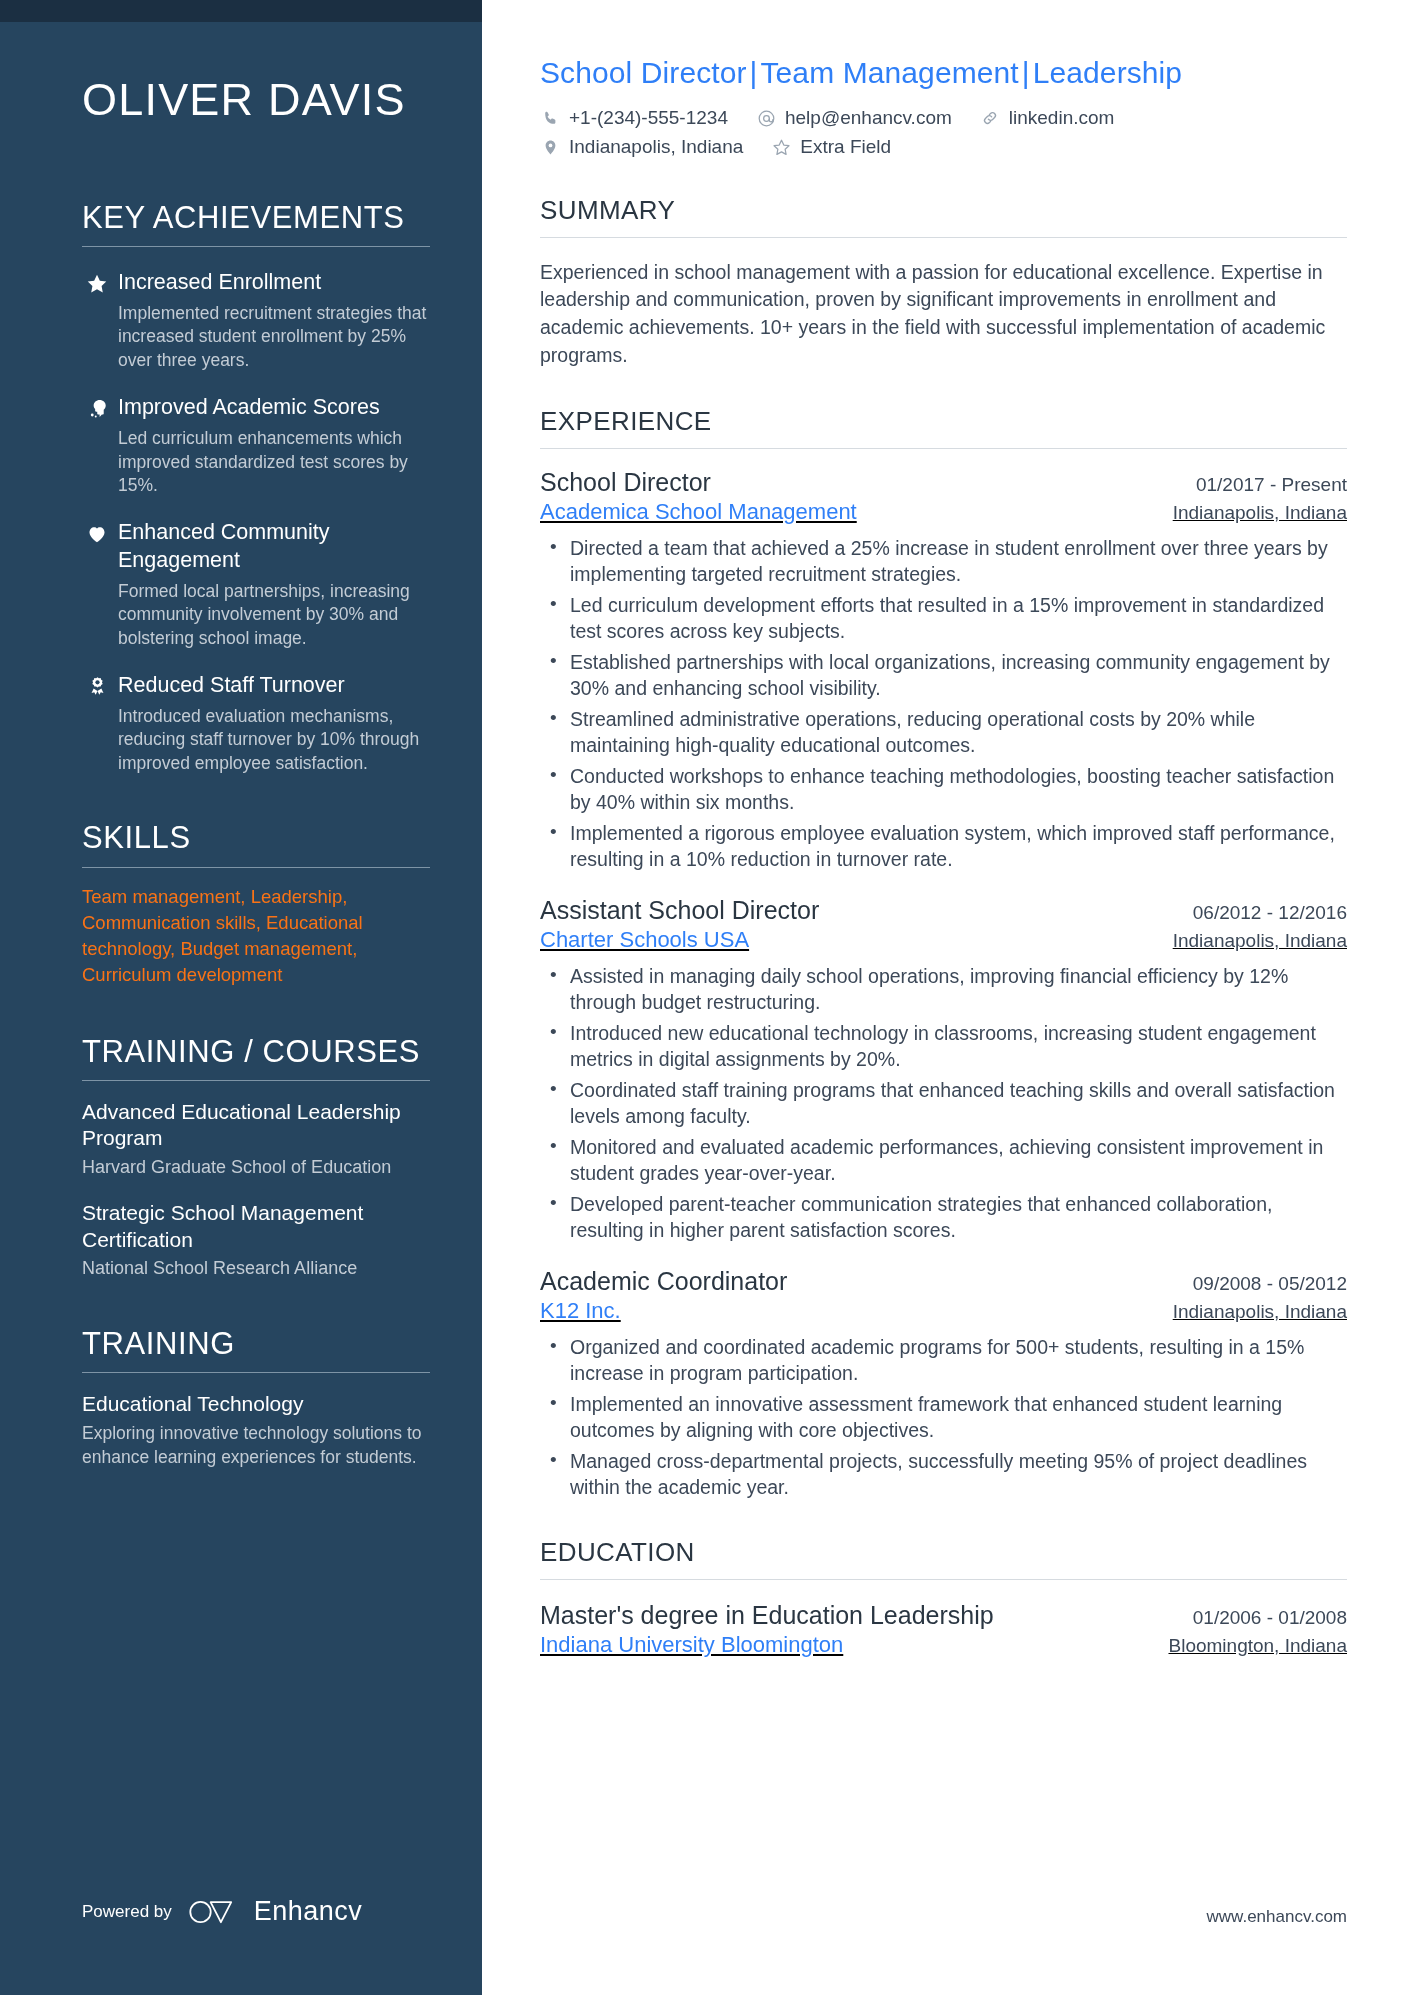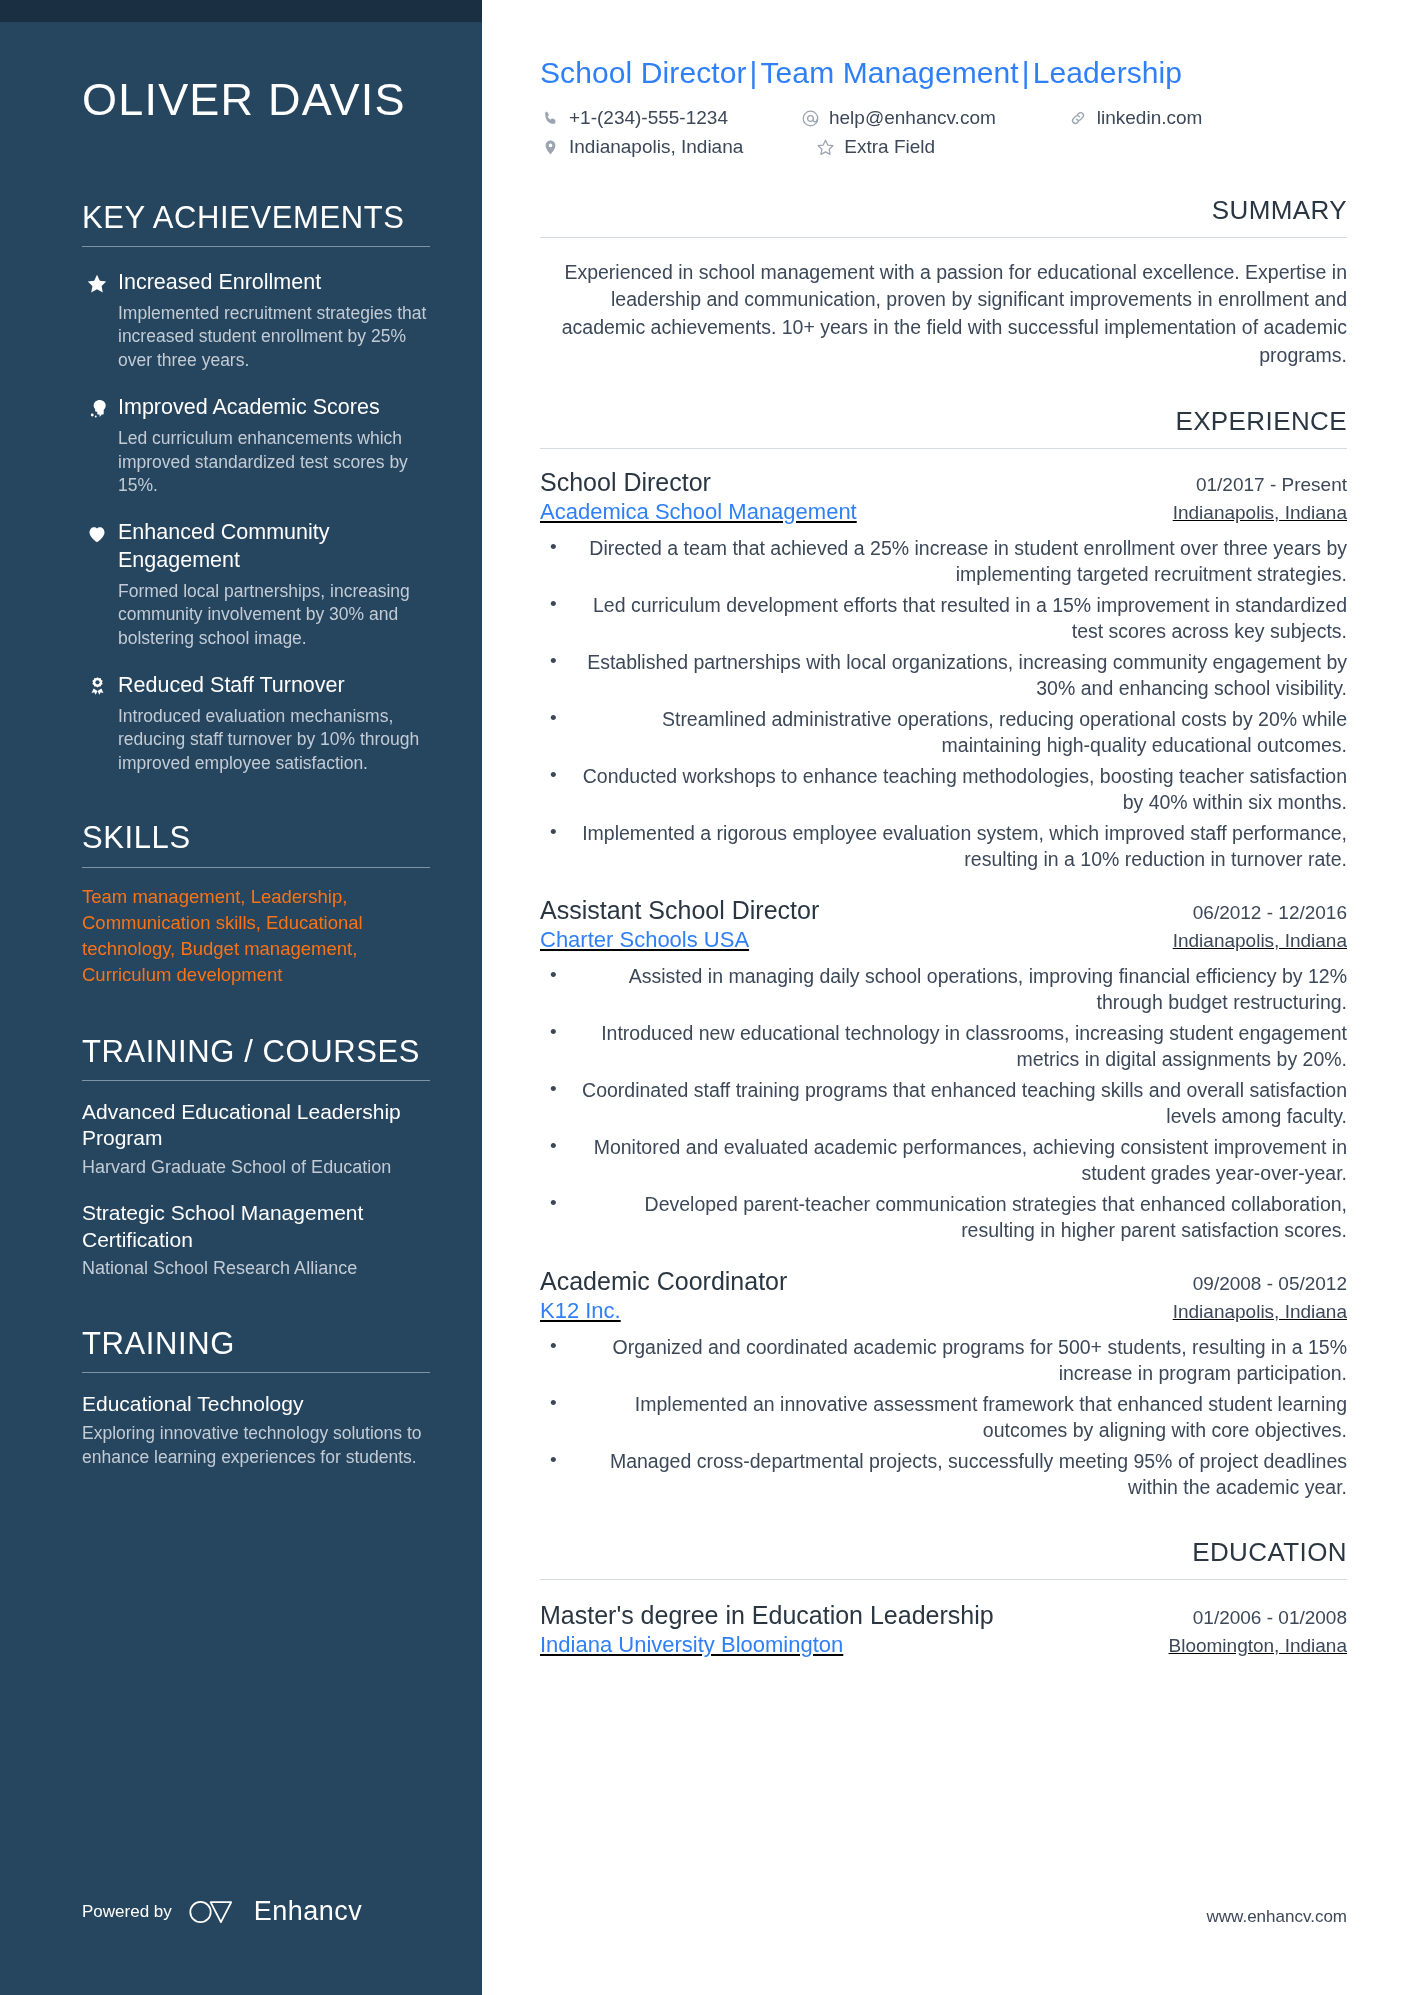--- a/index.html
+++ b/index.html
@@ -154,42 +154,41 @@
     letter-spacing: 0.1px;
     white-space: nowrap;
   }
   .headline .sep { color: #2f7ff7; padding: 0 3px; }
 
   .contacts { margin-top: 16px; }
   .contact-row {
     display: flex;
     align-items: center;
     margin-bottom: 6px;
-    gap: 44px;
   }
   .contact-item {
     display: flex;
     align-items: center;
     margin-right: 28px;
     color: #3c4858;
     font-size: 19px;
     line-height: 1.2;
     white-space: nowrap;
   }
   .contact-icon {
     width: 21px;
     flex: 0 0 21px;
     margin-right: 8px;
     color: #9aa5b1;
     display: flex;
     align-items: center;
     justify-content: center;
   }
 
-  .main-section { margin-top: 36px; text-align: right; }
+  .main-section { margin-top: 36px; }
   .main-heading {
     color: #2a3642;
     font-size: 26px;
     font-weight: 400;
     letter-spacing: 0.4px;
     line-height: 1.2;
   }
   .main-rule {
     height: 1px;
     background: #d6dbe0;

